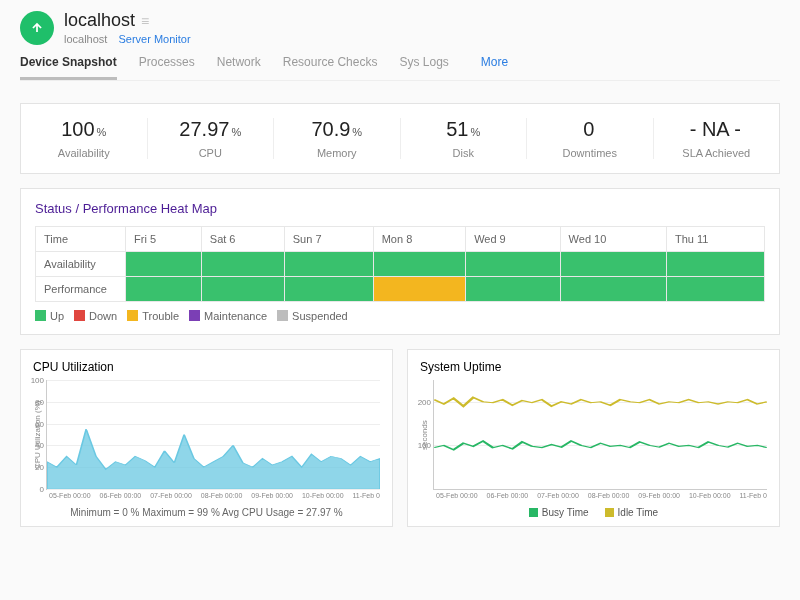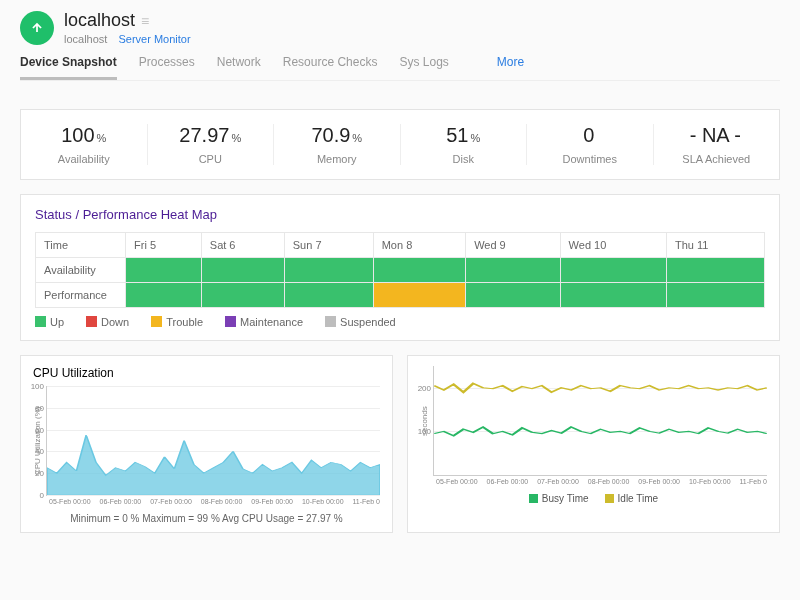--- a/index.html
+++ b/index.html
@@ -9,36 +9,36 @@
 .status-circle { width: 34px; height: 34px; border-radius: 50%; background: #1fbf6a; display: flex; align-items: center; justify-content: center; color: #fff; flex-shrink:0;}
 .status-circle svg { width: 14px; height: 14px; }
 .h-title { font-size: 18px; font-weight: 500; color: #222; display:flex; align-items:center; gap:6px;}
 .hamb { color:#c6c6c6; font-size:14px; line-height:1;}
 .breadcrumbs { font-size: 11px; color: #888; margin-top: 2px; }
 .breadcrumbs .sep { margin: 0 4px; }
 .breadcrumbs .link { color: #2b7de1; }
 .tabs { display: flex; gap: 22px; font-size: 12px; color: #9a9a9a; margin-top: 10px; border-bottom: 1px solid #eee; }
 .tab { padding-bottom: 8px; cursor: pointer; }
 .tab.active { color: #333; font-weight: 600; border-bottom: 3px solid #bdbdbd; }
-.tab.more { color: #2b7de1; margin-left:26px;}
-.kpi-card { background: #fff; border: 1px solid #e3e3e3; margin-top: 28px; display: flex; padding: 14px 0; }
+.tab.more { color: #2b7de1; margin-left:10px;}
+.kpi-card { background: #fff; border: 1px solid #e3e3e3; margin-top: 22px; display: flex; padding: 14px 0; }
 .kpi { flex: 1; text-align: center; border-right: 1px solid #eee; }
 .kpi:last-child { border-right: none; }
 .kpi .val { font-size: 20px; font-weight: 300; color: #222; }
 .kpi .unit { font-size: 11px; margin-left: 2px; color:#555;}
 .kpi .lbl { font-size: 11px; color: #888; margin-top: 6px; }
 .panel { background: #fff; border: 1px solid #e3e3e3; margin-top: 14px; padding: 12px 14px; }
 .panel-title { font-size: 13px; color: #4c1d95; margin-bottom: 10px; }
 .hm-table { width: 100%; border-collapse: collapse; font-size: 11px; color: #666; }
 .hm-table th, .hm-table td { border: 1px solid #e7e7e7; padding: 6px 8px; text-align: left; font-weight: normal; }
 .hm-cell { padding: 0 !important; height: 24px; }
 .hm-block { width: 100%; height: 100%; }
 .up { background: #39c16d; }
 .trouble { background: #f3b61f; }
-.legend { display: flex; gap: 22px; font-size: 11px; color: #666; margin-top: 8px; flex-wrap:wrap;}
+.legend { display: flex; gap: 10px; font-size: 11px; color: #666; margin-top: 8px; flex-wrap:wrap;}
 .legend .sw { width: 11px; height: 11px; display: inline-block; margin-right: 4px; vertical-align: -1px; }
 .row2 { display: flex; gap: 14px; margin-top: 14px; }
 .chart-card { flex: 1; background: #fff; border: 1px solid #e3e3e3; padding: 10px 12px 8px 12px; }
 .chart-title { font-size: 12px; color: #000000; margin-bottom: 6px; }
 .chart-area { position: relative; height: 110px; display:flex;}
 .ylabel { font-size: 8px; color: #888; writing-mode: vertical-rl; transform: rotate(180deg); text-align:center;}
 .plot { flex:1; position:relative; border-left:1px solid #ccc; border-bottom:1px solid #ccc; margin-left:4px;}
 .ytick { position:absolute; font-size:8px; color:#888; right:100%; padding-right:3px; transform:translateY(-50%);}
 .grid { position:absolute; left:0; right:0; border-top:1px solid #eee;}
 .xticks { display:flex; font-size:7px; color:#888; margin-left:16px; justify-content:space-between; margin-top:2px;}
@@ -210,20 +210,21 @@
           <span>07-Feb 00:00</span>
           <span>08-Feb 00:00</span>
           <span>09-Feb 00:00</span>
           <span>10-Feb 00:00</span>
           <span>11-Feb 0</span>
         </div>
       <div class="foot">Minimum = 0 %    Maximum = 99 %    Avg CPU Usage = 27.97 %</div>
     </div>
 
     <div class="chart-card">
+      <div class="chart-title">System Uptime</div>
       <div class="chart-area">
         <div class="ylabel">seconds</div>
         <div class="plot" id="up-plot">
             <div class="ytick" style="top: 60%;">100</div>
             <div class="grid" style="top: 60%;"></div>
             <div class="ytick" style="top: 20%;">200</div>
             <div class="grid" style="top: 20%;"></div>
             <svg class="plotsvg" viewBox="0 0 100 100" preserveAspectRatio="none">
               <polyline points="0.00,18.00 2.94,22.00 5.88,16.80 8.82,24.00 11.76,16.00 14.71,20.00 17.65,20.80 20.59,18.00 23.53,23.20 26.47,18.80 29.41,20.80 32.35,18.00 35.29,24.00 38.24,20.00 41.18,22.00 44.12,18.00 47.06,20.80 50.00,20.00 52.94,23.20 55.88,18.00 58.82,20.00 61.76,20.80 64.71,18.00 67.65,22.00 70.59,20.00 73.53,20.80 76.47,18.00 79.41,20.80 82.35,20.00 85.29,22.00 88.24,20.00 91.18,20.80 94.12,18.00 97.06,22.00 100.00,20.00" fill="none" stroke="#cdbb2c" stroke-width="1"></polyline>
               <polyline points="0.00,62.00 2.94,60.00 5.88,64.00 8.82,58.00 11.76,60.80 14.71,56.00 17.65,62.00 20.59,60.00 23.53,63.20 26.47,56.80 29.41,60.80 32.35,62.00 35.29,59.20 38.24,61.60 41.18,56.00 44.12,60.00 47.06,62.00 50.00,58.00 52.94,60.80 55.88,60.00 58.82,62.00 61.76,56.80 64.71,60.00 67.65,61.60 70.59,58.00 73.53,60.80 76.47,60.00 79.41,62.00 82.35,56.80 85.29,60.00 88.24,61.60 91.18,58.00 94.12,60.80 97.06,60.00 100.00,62.00" fill="none" stroke="#28b765" stroke-width="1"></polyline>

